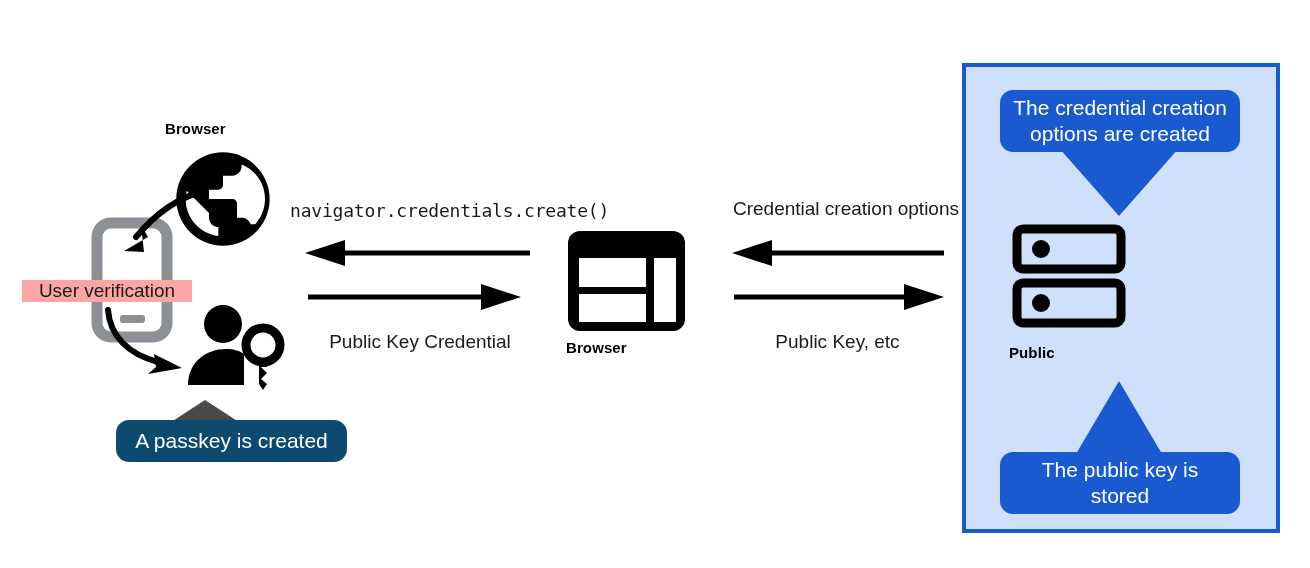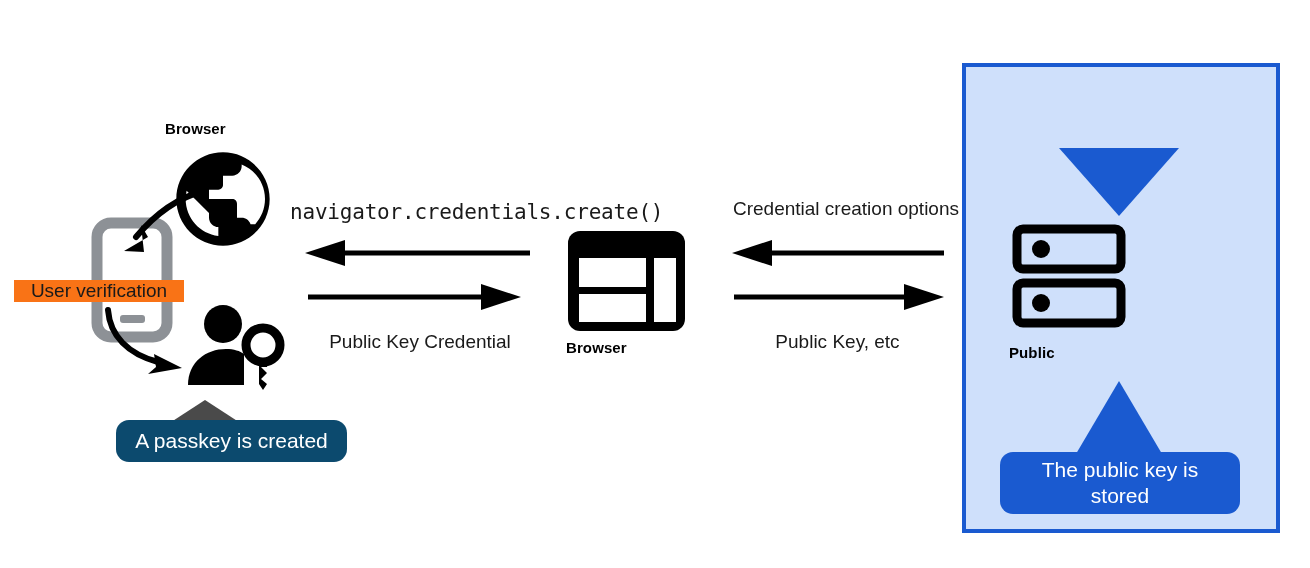--- a/index.html
+++ b/index.html
@@ -33,21 +33,21 @@
     font-family: "Liberation Sans", sans-serif;
     font-weight: normal;
     font-size: 19px;
     color: #1a1a1a;
     text-align: center;
     white-space: nowrap;
   }
   .label-mono {
     font-family: "DejaVu Sans Mono", "Liberation Mono", monospace;
     font-weight: normal;
-    font-size: 21px;
+    font-size: 18px;
     color: #1a1a1a;
     white-space: nowrap;
     letter-spacing: -0.2px;
   }
 
   
   .backend-panel {
     background: #cfe0fb;
     border: 4px solid #1a5ad0;
     box-sizing: border-box;
@@ -83,20 +83,26 @@
 <body>
 
 <div id="canvas">
 
   <div class="abs backend-panel" style="left:962px; top:63px; width:318px; height:470px;"></div>
 
   <svg class="abs" style="left:1059px; top:148px; width:120px; height:68px;" viewBox="0 0 120 68">
     <polygon points="0,0 120,0 60,68" fill="#1a5ad0"></polygon>
   </svg>
 
+  <div class="abs callout callout-blue" style="left:1000px; top:90px; width:240px; height:62px;">
+    <span>
+      <span>The credential creation</span><br>
+      <span>options are created</span>
+    </span>
+  </div>
 
   <svg class="abs" style="left:1014px; top:226px; width:110px; height:100px;" viewBox="0 0 110 100">
     <rect x="3" y="3" width="104" height="40" rx="6" ry="6" fill="none" stroke="#000000" stroke-width="9"></rect>
     <circle cx="27" cy="23" r="9" fill="#000000"></circle>
     <rect x="3" y="57" width="104" height="40" rx="6" ry="6" fill="none" stroke="#000000" stroke-width="9"></rect>
     <circle cx="27" cy="77" r="9" fill="#000000"></circle>
   </svg>
 
   <div class="abs label-bold" style="left:1009px; top:344px; width:120px;">Public</div>
 
@@ -128,21 +134,21 @@
 
   <svg class="abs" style="left:167px; top:143px; width:112px; height:112px;" viewBox="0 0 24 24">
     <path fill="#000000" d="M12 2C6.48 2 2 6.48 2 12s4.48 10 10 10 10-4.48 10-10S17.52 2 12 2zm-1 17.93c-3.95-.49-7-3.85-7-7.93 0-.62.08-1.21.21-1.79L9 15v1c0 1.1.9 2 2 2v1.93zm6.9-2.54c-.26-.81-1-1.39-1.9-1.39h-1v-3c0-.55-.45-1-1-1H9v-2h2c.55 0 1-.45 1-1V7h2c1.1 0 2-.9 2-2v-.41C18.93 5.77 21 8.65 21 12c0 2.08-.8 3.97-2.1 5.39z"></path>
   </svg>
 
   <svg class="abs" style="left:100px; top:185px; width:110px; height:95px;" viewBox="0 0 110 95">
     <path d="M104 6 C 80 12, 56 28, 36 52" fill="none" stroke="#000000" stroke-width="6" stroke-linecap="round"></path>
     <polygon points="24,66 48,52 41,40 44,67" fill="#000000"></polygon>
   </svg>
 
-  <div class="abs label-plain" style="left:14px; top:280px; width:170px; background:#f97316;">User verification</div>
+  <div class="abs label-plain" style="left:22px; top:280px; width:170px; background:#fca5a5;">User verification</div>
 
   <svg class="abs" style="left:100px; top:310px; width:110px; height:80px;" viewBox="0 0 110 80">
     <path d="M8 0 C 10 26, 28 44, 58 52" fill="none" stroke="#000000" stroke-width="6" stroke-linecap="round"></path>
     <polygon points="82,58 54,44 56,57 48,64" fill="#000000"></polygon>
   </svg>
 
   <svg class="abs" style="left:186px; top:305px; width:104px; height:86px;" viewBox="0 0 104 86">
     <circle cx="37" cy="19" r="19" fill="#000000"></circle>
     <path d="M2 80 C 2 57, 20 44, 40 44 C 48 44, 54 46, 58 49 L58 80 Z" fill="#000000"></path>
     <circle cx="77" cy="40" r="17" fill="none" stroke="#000000" stroke-width="9"></circle>

